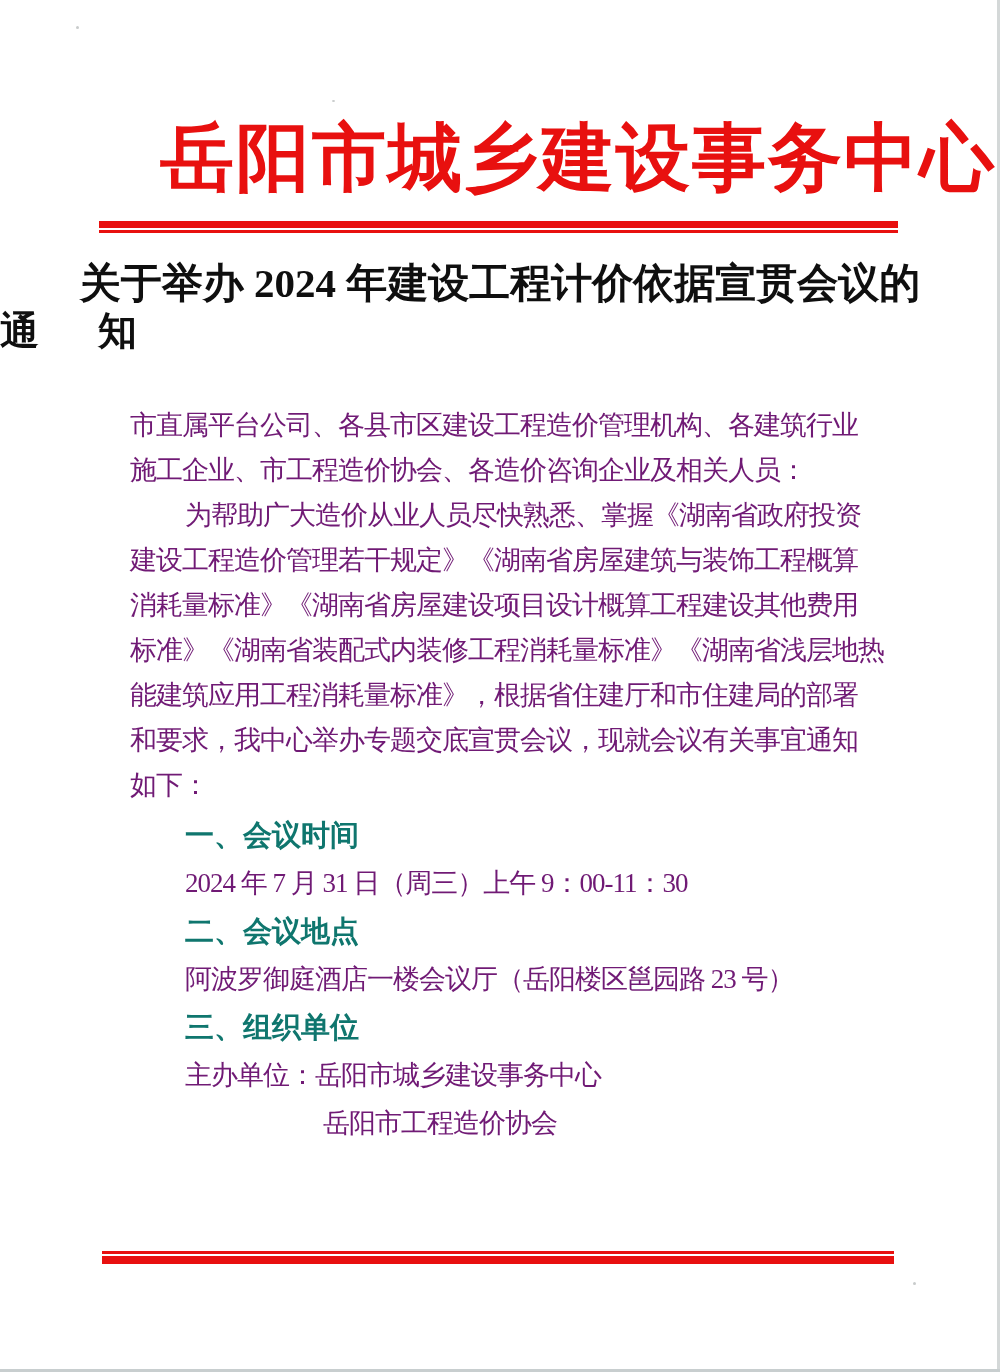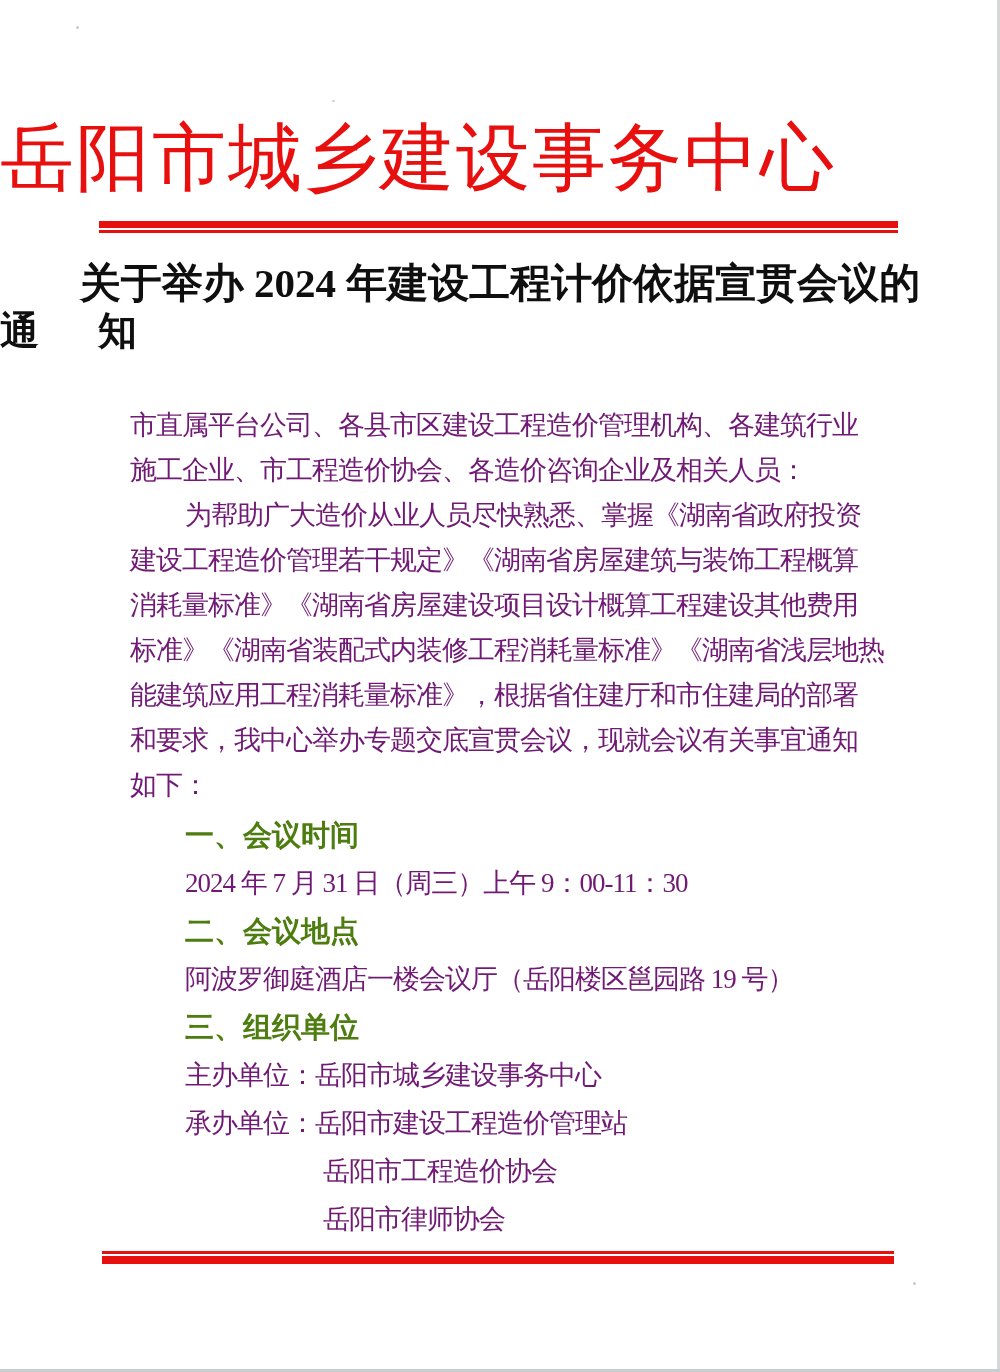--- a/index.html
+++ b/index.html
@@ -20,23 +20,23 @@
   }
   .edge-bottom {
     position: absolute; left: 0; bottom: 0; width: 100%; height: 3px;
     background: #c8cecf;
   }
   .speck { position: absolute; background: #9aa0a0; opacity: .55; border-radius: 50%; }
 
   
   .letterhead {
     position: absolute; top: 104px; left: 0; right: 4px;
-    text-align: left;
+    text-align: right;
     font-size: 74px; line-height: 108px;
-    font-weight: 400;
+    font-weight: 700;
     letter-spacing: 2px;
     color: #e8100f;
     font-family: "Liberation Serif", "DejaVu Serif", serif;
     white-space: nowrap;
   }
   .rule-top {
     position: absolute; top: 221px; left: 99px; width: 799px; height: 2px;
     border-top: 7px solid #e8100f;
     border-bottom: 3px solid #e8100f;
     background: #ffffff;
@@ -75,21 +75,21 @@
     color: #701a75;
   }
   .flow2 .ln { height: 48px; line-height: 48px; }
   .indent2 { padding-left: 55px; }
   .sec-head {
     padding-left: 55px;
     font-family: "Liberation Sans", "DejaVu Sans", sans-serif;
     font-weight: 700;
     font-size: 29px;
     letter-spacing: 0;
-    color: #4d7c0f;
+    color: #0f766e;
   }
   .sec-body { padding-left: 55px; }
   .org-extra { padding-left: 193px; }
 </style>
 </head>
 <body>
 
 <div class="page">
 
   <div class="letterhead">岳阳市城乡建设事务中心</div>
@@ -108,26 +108,24 @@
     <div class="ln">标准》《湖南省装配式内装修工程消耗量标准》《湖南省浅层地热</div>
     <div class="ln">能建筑应用工程消耗量标准》，根据省住建厅和市住建局的部署</div>
     <div class="ln">和要求，我中心举办专题交底宣贯会议，现就会议有关事宜通知</div>
     <div class="ln">如下：</div>
   </div>
 
   <div class="flow2">
     <div class="ln sec-head">一、会议时间</div>
     <div class="ln sec-body">2024 年 7 月 31 日（周三）上午 9：00-11：30</div>
     <div class="ln sec-head">二、会议地点</div>
-    <div class="ln sec-body">阿波罗御庭酒店一楼会议厅（岳阳楼区邕园路 19 号）</div>
+    <div class="ln sec-body">阿波罗御庭酒店一楼会议厅（岳阳楼区邕园路 23 号）</div>
     <div class="ln sec-head">三、组织单位</div>
     <div class="ln sec-body">主办单位：岳阳市城乡建设事务中心</div>
-    <div class="ln sec-body">承办单位：岳阳市建设工程造价管理站</div>
     <div class="ln org-extra">岳阳市工程造价协会</div>
-    <div class="ln org-extra">岳阳市律师协会</div>
   </div>
 
   <div class="rule-bottom"></div>
 
   <div class="speck" style="left:76px; top:26px; width:3px; height:3px;"></div>
   <div class="speck" style="left:332px; top:100px; width:3px; height:2px;"></div>
   <div class="speck" style="left:913px; top:1282px; width:3px; height:3px;"></div>
 
   <div class="edge-right"></div>
   <div class="edge-bottom"></div>

